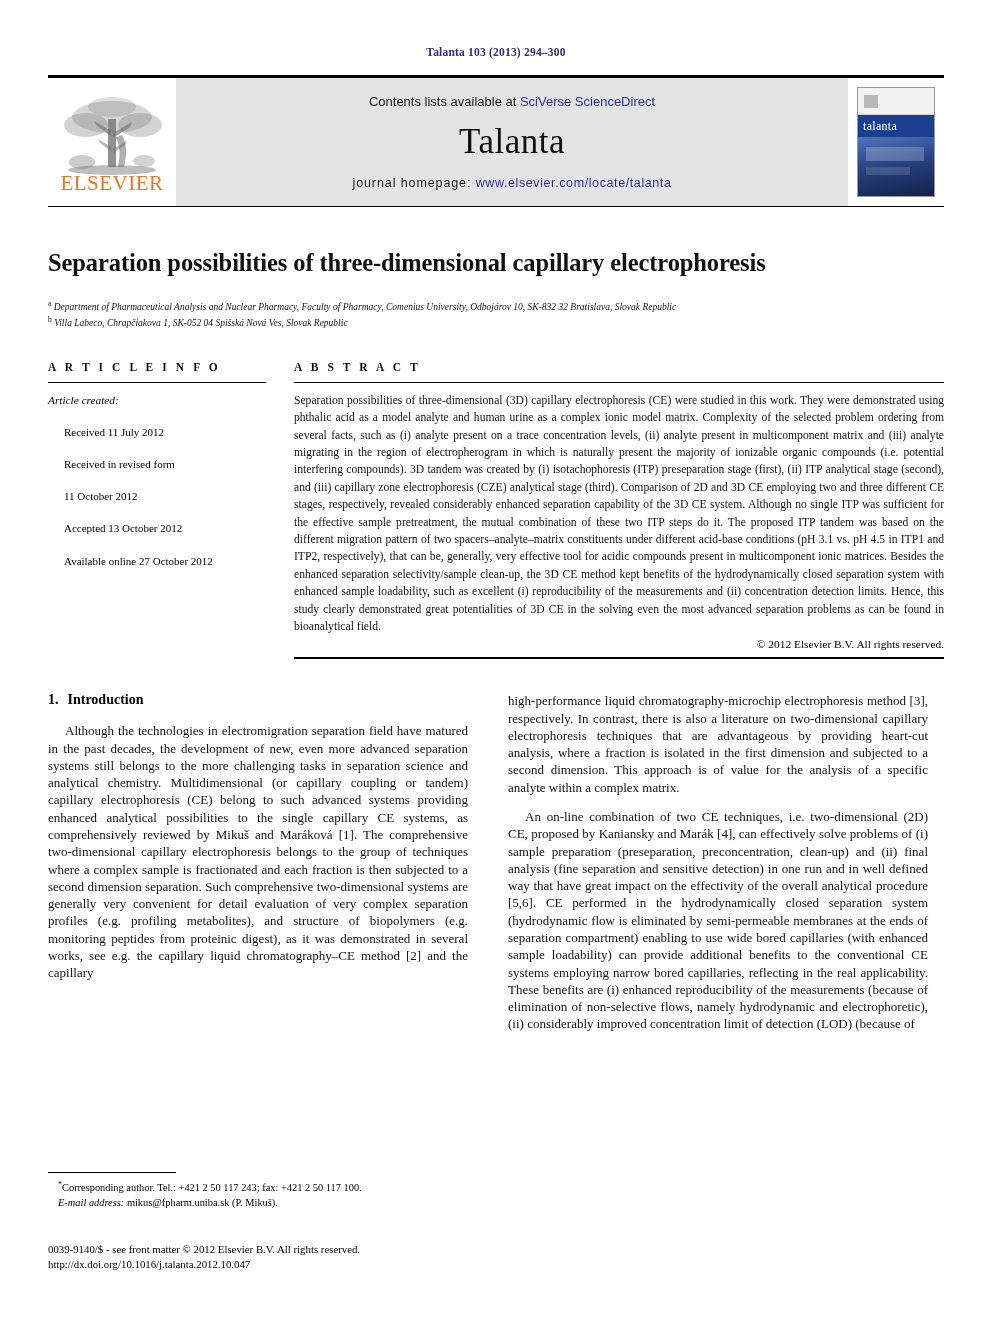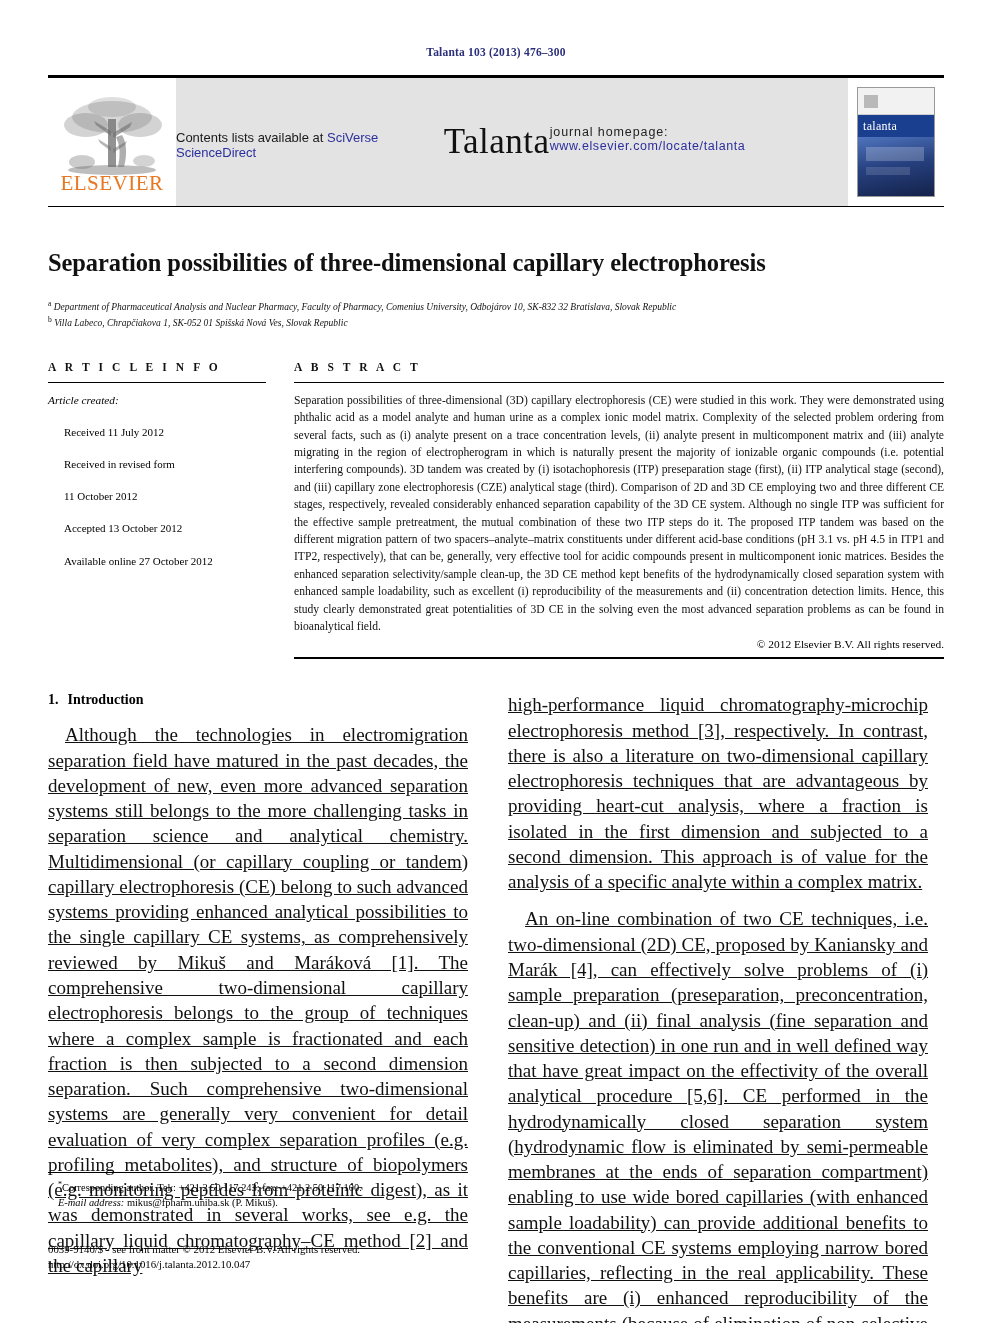--- a/index.html
+++ b/index.html
@@ -52,21 +52,21 @@
     align-items: center;
     justify-content: center;
     background: #ffffff;
     padding-top: 2px;
   }
   .elsevier-logo { width: 112px; height: 104px; display:block; }
   .mast-center {
     flex: 1 1 auto;
     background: #e3e3e3;
     display: flex;
-    flex-direction: row;
+    flex-direction: column;
     align-items: center;
     justify-content: center;
     position: relative;
   }
   .contents-line {
     font-family: "Liberation Sans", sans-serif;
     font-size: 13px;
     color: #1a1a1a;
     margin-top: 6px;
   }
@@ -224,27 +224,26 @@
   }
   .bcol { width: 420px; flex: 0 0 420px; }
   .h1 {
     font-family: "Liberation Serif", serif;
     font-size: 14px;
     font-weight: bold;
     margin: 0 0 14px 0;
   }
   .h1 .num { margin-right: 9px; }
   .para {
-    font-size: 19px;
+    font-size: 13px;
     line-height: 1.33;
     text-align: justify;
     margin: 0;
     text-indent: 17px;
     color: #111;
-    text-decoration: underline;
   }
   .para + .para { margin-top: 12px; }
 
   
   .footnote-wrap {
     position: absolute;
     left: 48px;
     top: 1172px;
     width: 420px;
   }
@@ -273,21 +272,21 @@
     font-size: 10.8px;
     line-height: 1.38;
     margin: 0;
   }
 </style>
 </head>
 <body>
 
 <div class="page">
 
-  <div class="running-head">Talanta 103 (2013) 476–300</div>
+  <div class="running-head">Talanta 103 (2013) 294–300</div>
 
   <div class="masthead">
 
     <div class="mast-left">
       <svg class="elsevier-logo" viewBox="0 0 112 104">
         <g fill="#6e6e6e">
           <ellipse cx="56" cy="26" rx="40" ry="16" opacity=".28"></ellipse>
           <ellipse cx="30" cy="34" rx="22" ry="12" opacity=".3"></ellipse>
           <ellipse cx="84" cy="34" rx="22" ry="12" opacity=".3"></ellipse>
           <ellipse cx="56" cy="16" rx="24" ry="10" opacity=".22"></ellipse>
@@ -327,21 +326,21 @@
   <div class="title-block">
     <h1 class="paper-title">Separation possibilities of three-dimensional capillary electrophoresis</h1>
 
 
     <p class="affil">
       <sup>a</sup>
       <span>Department of Pharmaceutical Analysis and Nuclear Pharmacy, Faculty of Pharmacy, Comenius University, Odbojárov 10, SK-832 32 Bratislava, Slovak Republic</span>
     </p>
     <p class="affil">
       <sup>b</sup>
-      <span>Villa Labeco, Chrapčiakova 1, SK-052 01 Spišská Nová Ves, Slovak Republic</span>
+      <span>Villa Labeco, Chrapčiakova 1, SK-052 04 Spišská Nová Ves, Slovak Republic</span>
     </p>
   </div>
 
   <div class="info-abstract">
 
     <div class="col-info">
       <div class="sec-head">A R T I C L E  I N F O</div>
       <hr class="rule">
       <p class="hist-title">Article created:</p>
       <p class="info-line">Received 11 July 2012</p>

